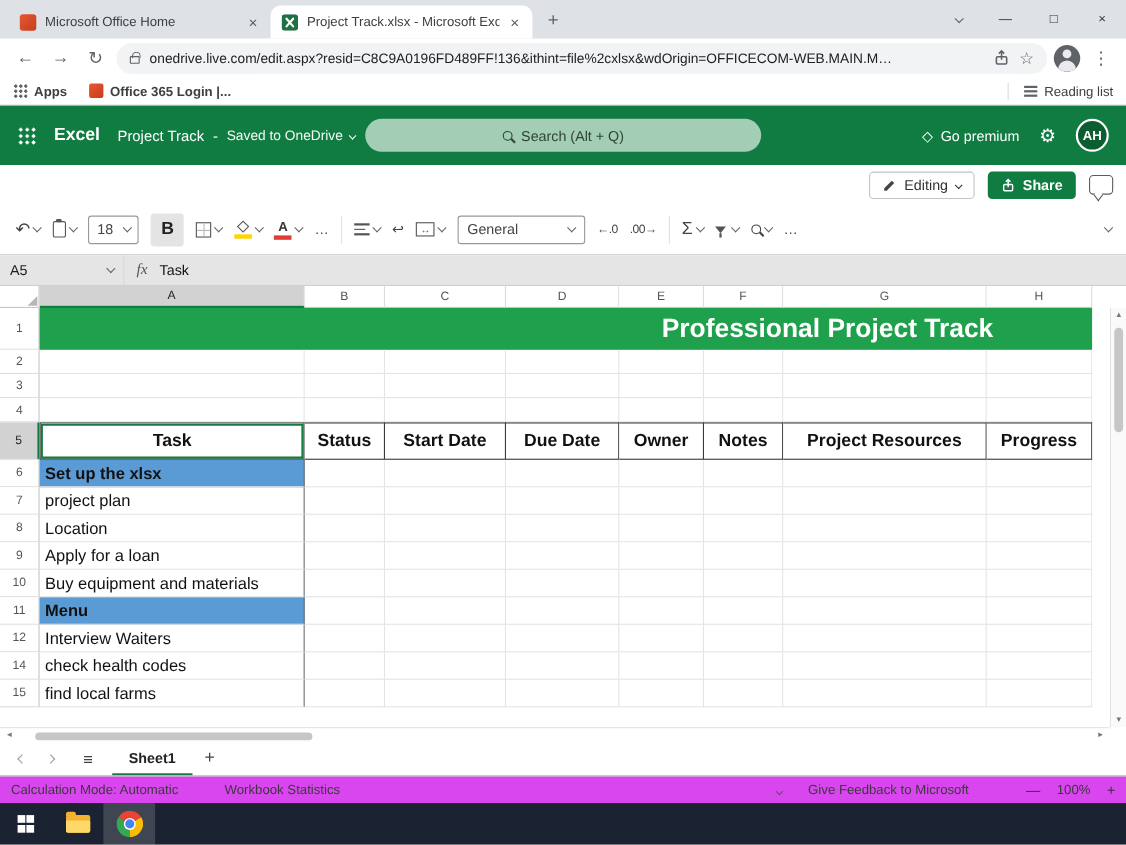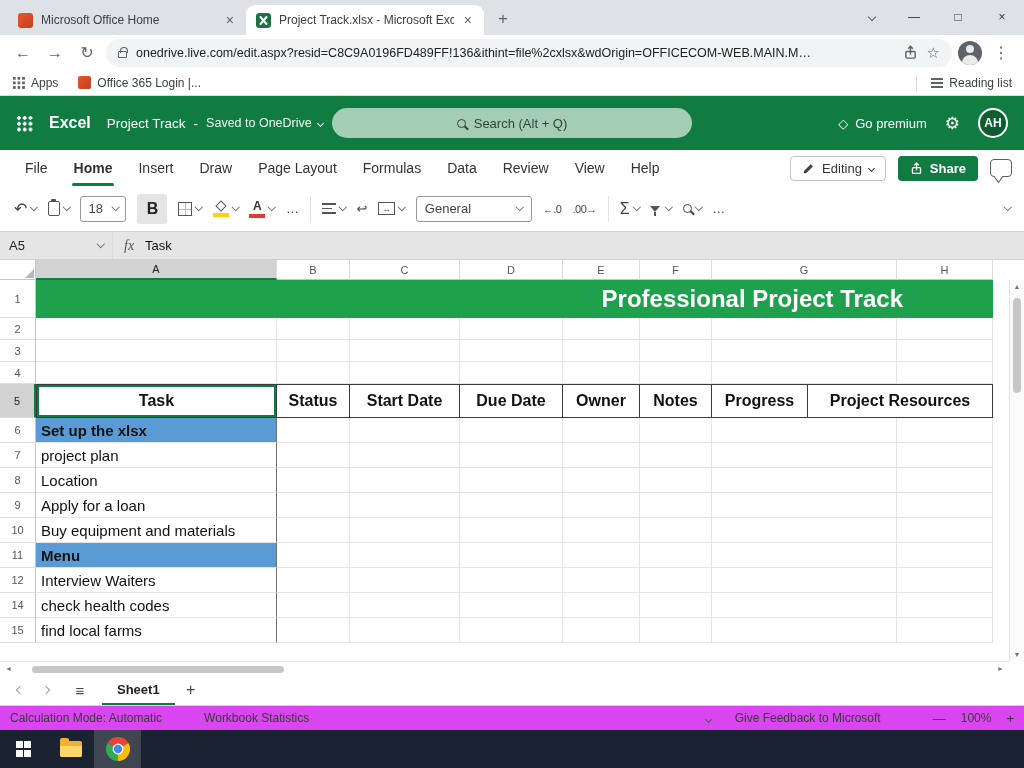--- a/index.html
+++ b/index.html
@@ -30,21 +30,21 @@
   .lock { width:9px; height:7px; border:1.5px solid #5f6368; border-radius:1px; position:relative; margin-top:4px; flex:none; }
   .lock::before { content:""; position:absolute; top:-5px; left:0.5px; width:6px; height:5px; border:1.5px solid #5f6368; border-bottom:none; border-radius:4px 4px 0 0; }
   .urltext { font-size:12.5px; color:#202124; white-space:nowrap; overflow:hidden; flex:1; }
   .pill-icon { color:#5f6368; font-size:15px; flex:none; }
   .avatar-btn { width:24px; height:24px; border-radius:50%; background:#5f6368; position:relative; overflow:hidden; flex:none; }
   .avatar-btn::before { content:""; position:absolute; top:4px; left:8px; width:8px; height:8px; border-radius:50%; background:#e8eaed; }
   .avatar-btn::after { content:""; position:absolute; top:14px; left:4px; width:16px; height:10px; border-radius:8px 8px 0 0; background:#e8eaed; }
 
   
   .bookmarks { height:26px; background:#fff; border-bottom:1px solid #dadce0; display:flex; align-items:center; padding:0 12px; gap:20px; font-size:12px; color:#3c4043; flex:none; }
-  .bm { display:flex; align-items:center; gap:6px; }
+  .bm { display:flex; align-items:center; gap:6px;font-weight:bold; }
   .waffle-grey { width:13px; height:13px; background-image:radial-gradient(circle,#5f6368 1.3px,transparent 1.5px); background-size:4.6px 4.6px; }
   .bm-fav { width:13px; height:13px; border-radius:2px; background:linear-gradient(135deg,#e8572f,#c43e1c); }
   .bm-spacer { flex:1; }
   .readinglist { display:flex; align-items:center; gap:6px; border-left:1px solid #dadce0; padding-left:14px; height:16px; }
   .rl-icon { width:12px; height:10px; border-top:2px solid #5f6368; border-bottom:2px solid #5f6368; position:relative; }
   .rl-icon::before { content:""; position:absolute; top:2px; left:0; width:12px; height:2px; background:#5f6368; }
 
   
   .xl-header { height:54px; background:#107C41; display:flex; align-items:center; color:#fff; position:relative; padding:0 16px; gap:16px; flex:none; }
   .waffle-white { width:17px; height:17px; background-image:radial-gradient(circle,#fff 1.6px,transparent 1.8px); background-size:5.8px 5.8px; flex:none; }
@@ -240,32 +240,20 @@
       <div class="premium">
         <span>◇</span>
         <span>Go premium</span>
       </div>
       <span class="gear">⚙</span>
       <div class="xl-avatar">AH</div>
     </div>
   </div>
 
   <div class="menubar">
-    <div class="menus">
-        <div class="menu-item">File</div>
-        <div class="menu-item active">Home</div>
-        <div class="menu-item">Insert</div>
-        <div class="menu-item">Draw</div>
-        <div class="menu-item">Page Layout</div>
-        <div class="menu-item">Formulas</div>
-        <div class="menu-item">Data</div>
-        <div class="menu-item">Review</div>
-        <div class="menu-item">View</div>
-        <div class="menu-item">Help</div>
-      </div>
     <div class="menubar-right">
       <div class="editing-btn">
         <svg width="13" height="13" viewBox="0 0 14 14">
           <path d="M2 12.2 L2 9.8 L9.4 2.4 L11.8 4.8 L4.4 12.2 Z" fill="#444"></path>
         </svg>
         <span>Editing</span>
         <span class="chevron" style="width:5px;height:5px;"></span>
       </div>
       <div class="share-btn">
         <svg width="13" height="13" viewBox="0 0 16 16">
@@ -411,22 +399,22 @@
           <div class="cell plain-cell" style="width: 96px;"></div>
         </div>
         <div class="grid-row row-header" style="height: 34px;">
           <div class="rownum selected">5</div>
           <div class="cell hdr-cell first selected-cell" style="width: 241px;">Task</div>
           <div class="cell hdr-cell" style="width: 73px;">Status</div>
           <div class="cell hdr-cell" style="width: 110px; text-align: right;">Start Date</div>
           <div class="cell hdr-cell" style="width: 103px;">Due Date</div>
           <div class="cell hdr-cell" style="width: 77px;">Owner</div>
           <div class="cell hdr-cell" style="width: 72px;">Notes</div>
+          <div class="cell hdr-cell" style="width: 185px;">Project Resources</div>
           <div class="cell hdr-cell" style="width: 96px;">Progress</div>
-          <div class="cell hdr-cell" style="width: 185px;">Project Resources</div>
         </div>
         <div class="grid-row row-task" style="height: 25px;">
           <div class="rownum">6</div>
           <div class="cell a-cell highlight" style="width: 241px; background: rgb(91, 155, 213);">Set up the xlsx</div>
           <div class="cell plain-cell" style="width: 73px;"></div>
           <div class="cell plain-cell" style="width: 110px;"></div>
           <div class="cell plain-cell" style="width: 103px;"></div>
           <div class="cell plain-cell" style="width: 77px;"></div>
           <div class="cell plain-cell" style="width: 72px;"></div>
           <div class="cell plain-cell" style="width: 185px;"></div>

